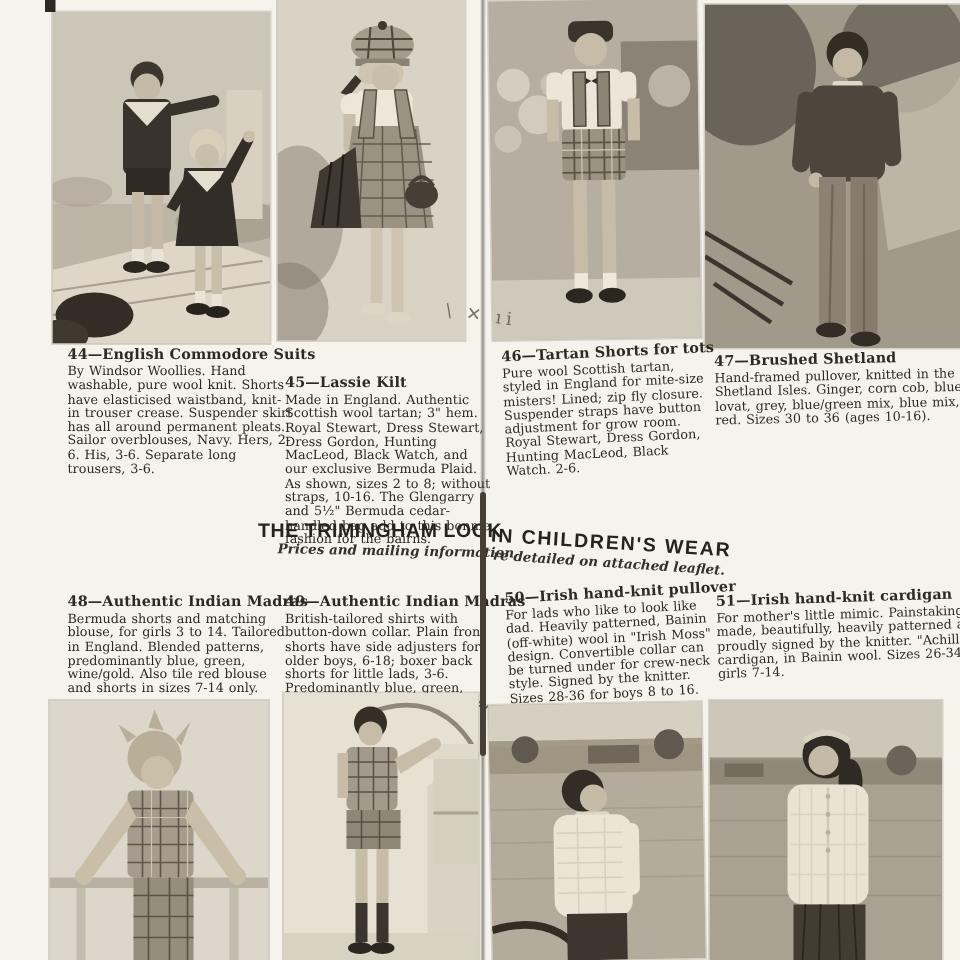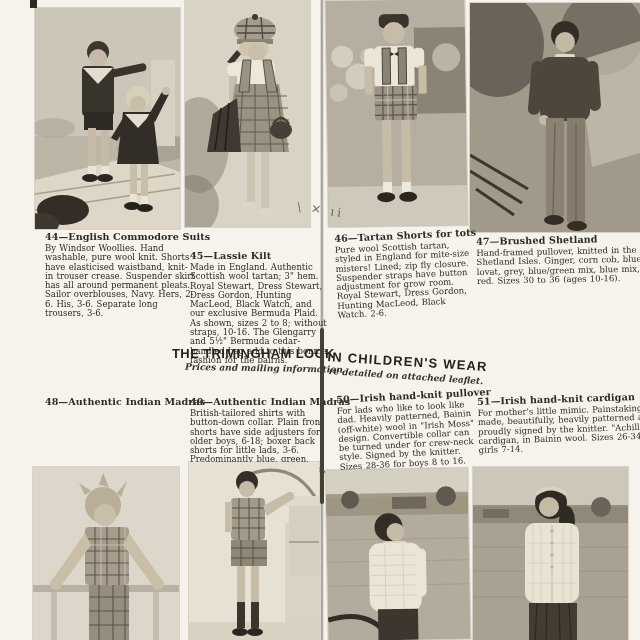--- a/index.html
+++ b/index.html
@@ -225,20 +225,21 @@
     <p>Hand-framed pullover, knitted in the Shetland Isles. Ginger, corn cob, blue lovat, grey, blue/green mix, blue mix, tile red. Sizes 30 to 36 (ages 10-16).</p>
   </div>
 
   <div class="banner-title" id="bt-left">THE TRIMINGHAM LOOK</div>
   <div class="banner-title" id="bt-right">IN CHILDREN'S WEAR</div>
   <div class="banner-sub" id="bs-left">Prices and mailing information</div>
   <div class="banner-sub" id="bs-right">re detailed on attached leaflet.</div>
 
   <div class="cap" id="c48">
     <h3>48—Authentic Indian Madras</h3>
+    <p>Bermuda shorts and matching blouse, for girls 3 to 14. Tailored in England. Blended patterns, predominantly blue, green, wine/gold. Also tile red blouse and shorts in sizes 7-14 only.</p>
   </div>
   <div class="cap" id="c49">
     <h3>49—Authentic Indian Madras</h3>
     <p>British-tailored shirts with button-down collar. Plain front shorts have side adjusters for older boys, 6-18; boxer back shorts for little lads, 3-6. Predominantly blue, green, wine/gold. Shorts, 3-18. Shirts, 3-16.</p>
   </div>
   <div class="cap" id="c50">
     <h3>50—Irish hand-knit pullover</h3>
     <p>For lads who like to look like dad. Heavily patterned, Bainin (off-white) wool in "Irish Moss" design. Convertible collar can be turned under for crew-neck style. Signed by the knitter. Sizes 28-36 for boys 8 to 16.</p>
   </div>
   <div class="cap" id="c51">

